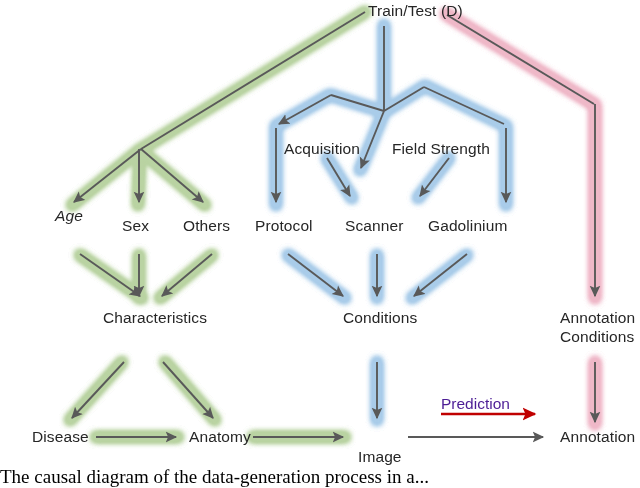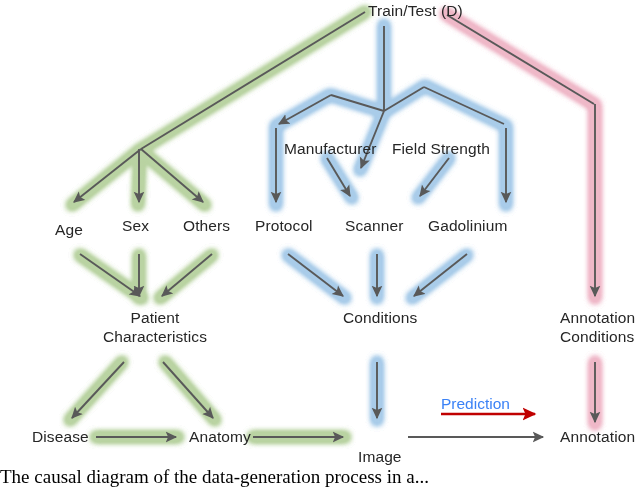--- a/index.html
+++ b/index.html
@@ -17,21 +17,21 @@
     color:#262626;
     white-space:nowrap;
     text-align:center;
     letter-spacing:0.1px;
   }
   .node.two-line{line-height:18.5px;}
   .node .ln{display:block;}
   .label-pred{
     position:absolute;
     font-size:15.5px;
-    color:#3b82f6;
+    color:#4c1d95;
     white-space:nowrap;
     font-weight:400;
   }
   .caption{
     position:absolute;
     left:0;top:466px;
     width:640px;
     font-family:"Liberation Serif","DejaVu Serif",serif;
     font-size:19px;
     color:#000000;
@@ -165,38 +165,37 @@
       <path d="M96,437 L176,437"></path>
       <path d="M253,437 L343,437"></path>
       <path d="M408,437 L543,437"></path>
     </g>
 
     <path d="M441,414 L535,414" stroke="#c00000" stroke-width="2.3" fill="none" marker-end="url(#ahRed)"></path>
   </svg>
 
   <div class="node" style="left:368px;top:2px;"><span>Train/Test (D)</span></div>
 
-  <div class="node" style="left:284px;top:140px;"><span>Manufacturer</span></div>
+  <div class="node" style="left:284px;top:140px;"><span>Acquisition</span></div>
 
   <div class="node" style="left:392px;top:140px;"><span>Field Strength</span></div>
 
-  <div class="node" style="left:55px;top:221px;"><span>Age</span></div>
+  <div class="node" style="left:55px;top:207px;font-style:italic;"><span>Age</span></div>
 
   <div class="node" style="left:122px;top:217px;"><span>Sex</span></div>
 
   <div class="node" style="left:183px;top:217px;text-align:center;"><span>Others</span></div>
 
   <div class="node" style="left:255px;top:217px;"><span>Protocol</span></div>
 
   <div class="node" style="left:345px;top:217px;"><span>Scanner</span></div>
 
   <div class="node" style="left:428px;top:217px;"><span>Gadolinium</span></div>
 
   <div class="node two-line" style="left:103px;top:309px;">
-    <span class="ln">Patient</span>
     <span class="ln">Characteristics</span>
   </div>
 
   <div class="node two-line" style="left:343px;top:309px;">
     <span class="ln">Conditions</span>
   </div>
 
   <div class="node two-line" style="left:560px;top:309px;text-align:left;">
     <span class="ln">Annotation</span>
     <span class="ln">Conditions</span>

